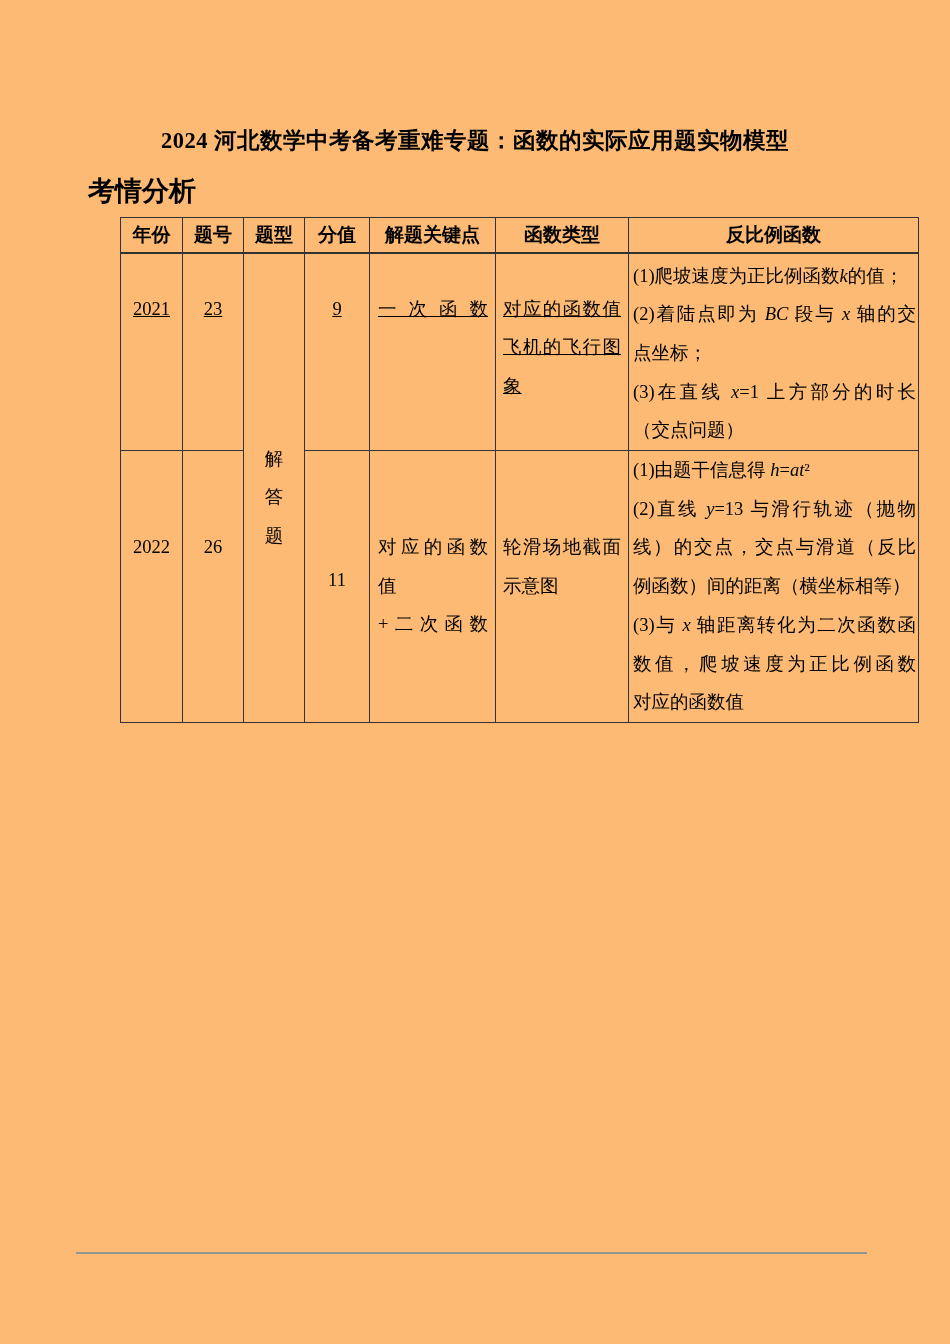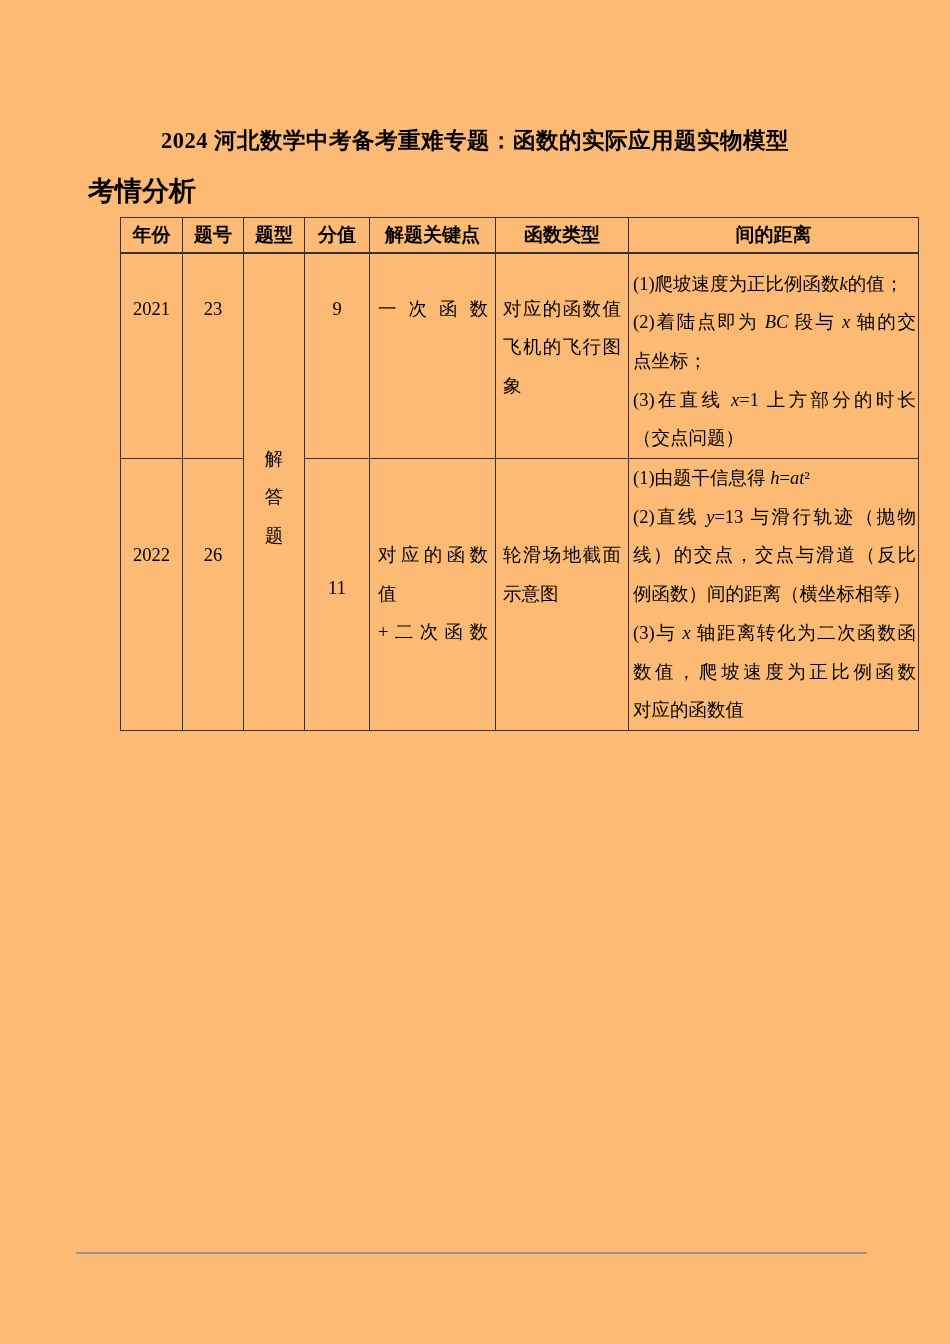--- a/index.html
+++ b/index.html
@@ -69,25 +69,25 @@
   .spread-all .para .line,
   .spread-all .para .line:last-child { text-align: justify; text-align-last: justify; }
   .center-text { text-align: center; }
   .center-lines .line { text-align: center !important; text-align-last: center !important; }
 
   
   .hp8 { padding-left: 8px; padding-right: 7px; }
   .hp7 { padding-left: 7px; padding-right: 7px; }
   .hp4 { padding-left: 4px; padding-right: 2px; }
   
-  .pt36  { padding-top: 36px; }
+  .pt36  { padding-top: 36px; text-decoration: underline; }
   .pt77  { padding-top: 77px; }
   .pt110 { padding-top: 110px; }
   .pt186 { padding-top: 186px; }
-  .pt1   { padding-top: 11px; }
+  .pt1   { padding-top: 3px; }
   .pt0   { padding-top: 0; }
 
   .footer-rule {
     position: absolute;
     left: 76px;
     top: 1252px;
     width: 791px;
     height: 0;
     border-top: 2.5px solid #949494;
   }
@@ -112,21 +112,21 @@
       <col style="width:290px">
     </colgroup>
     <thead>
       <tr>
         <th>年份</th>
         <th>题号</th>
         <th>题型</th>
         <th>分值</th>
         <th>解题关键点</th>
         <th>函数类型</th>
-        <th>间的距离</th>
+        <th>反比例函数</th>
       </tr>
     </thead>
     <tbody>
       <tr class="data-row-1">
         <td>
           <div class="lines center-text pt36">2021</div>
         </td>
         <td>
           <div class="lines center-text pt36">23</div>
         </td>

